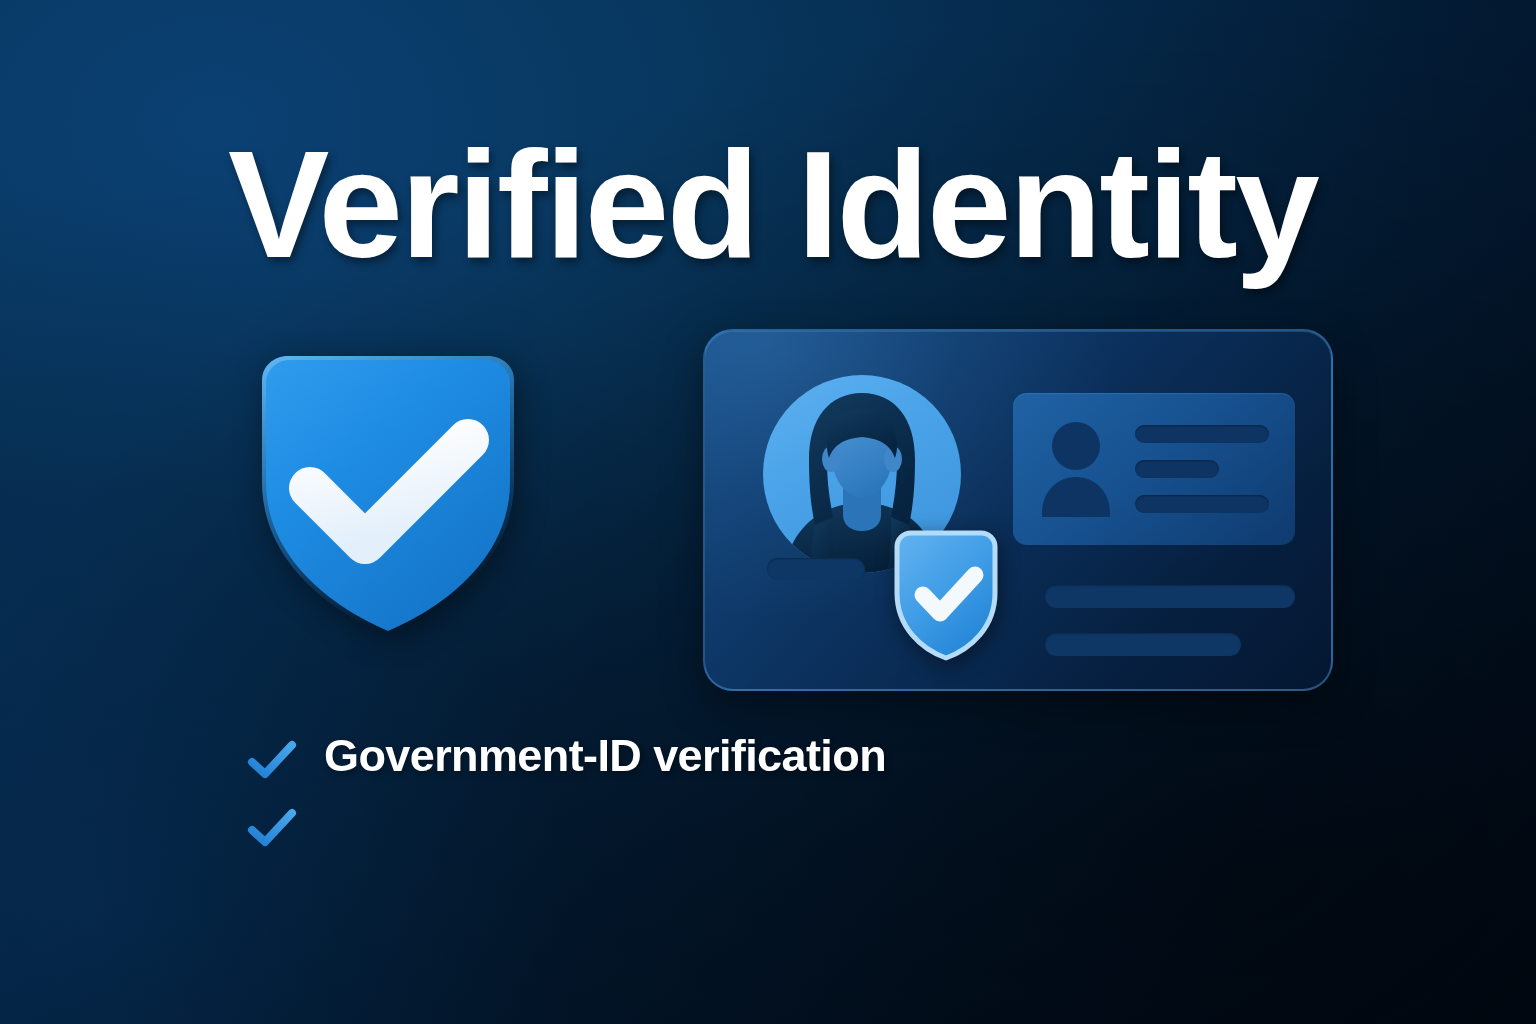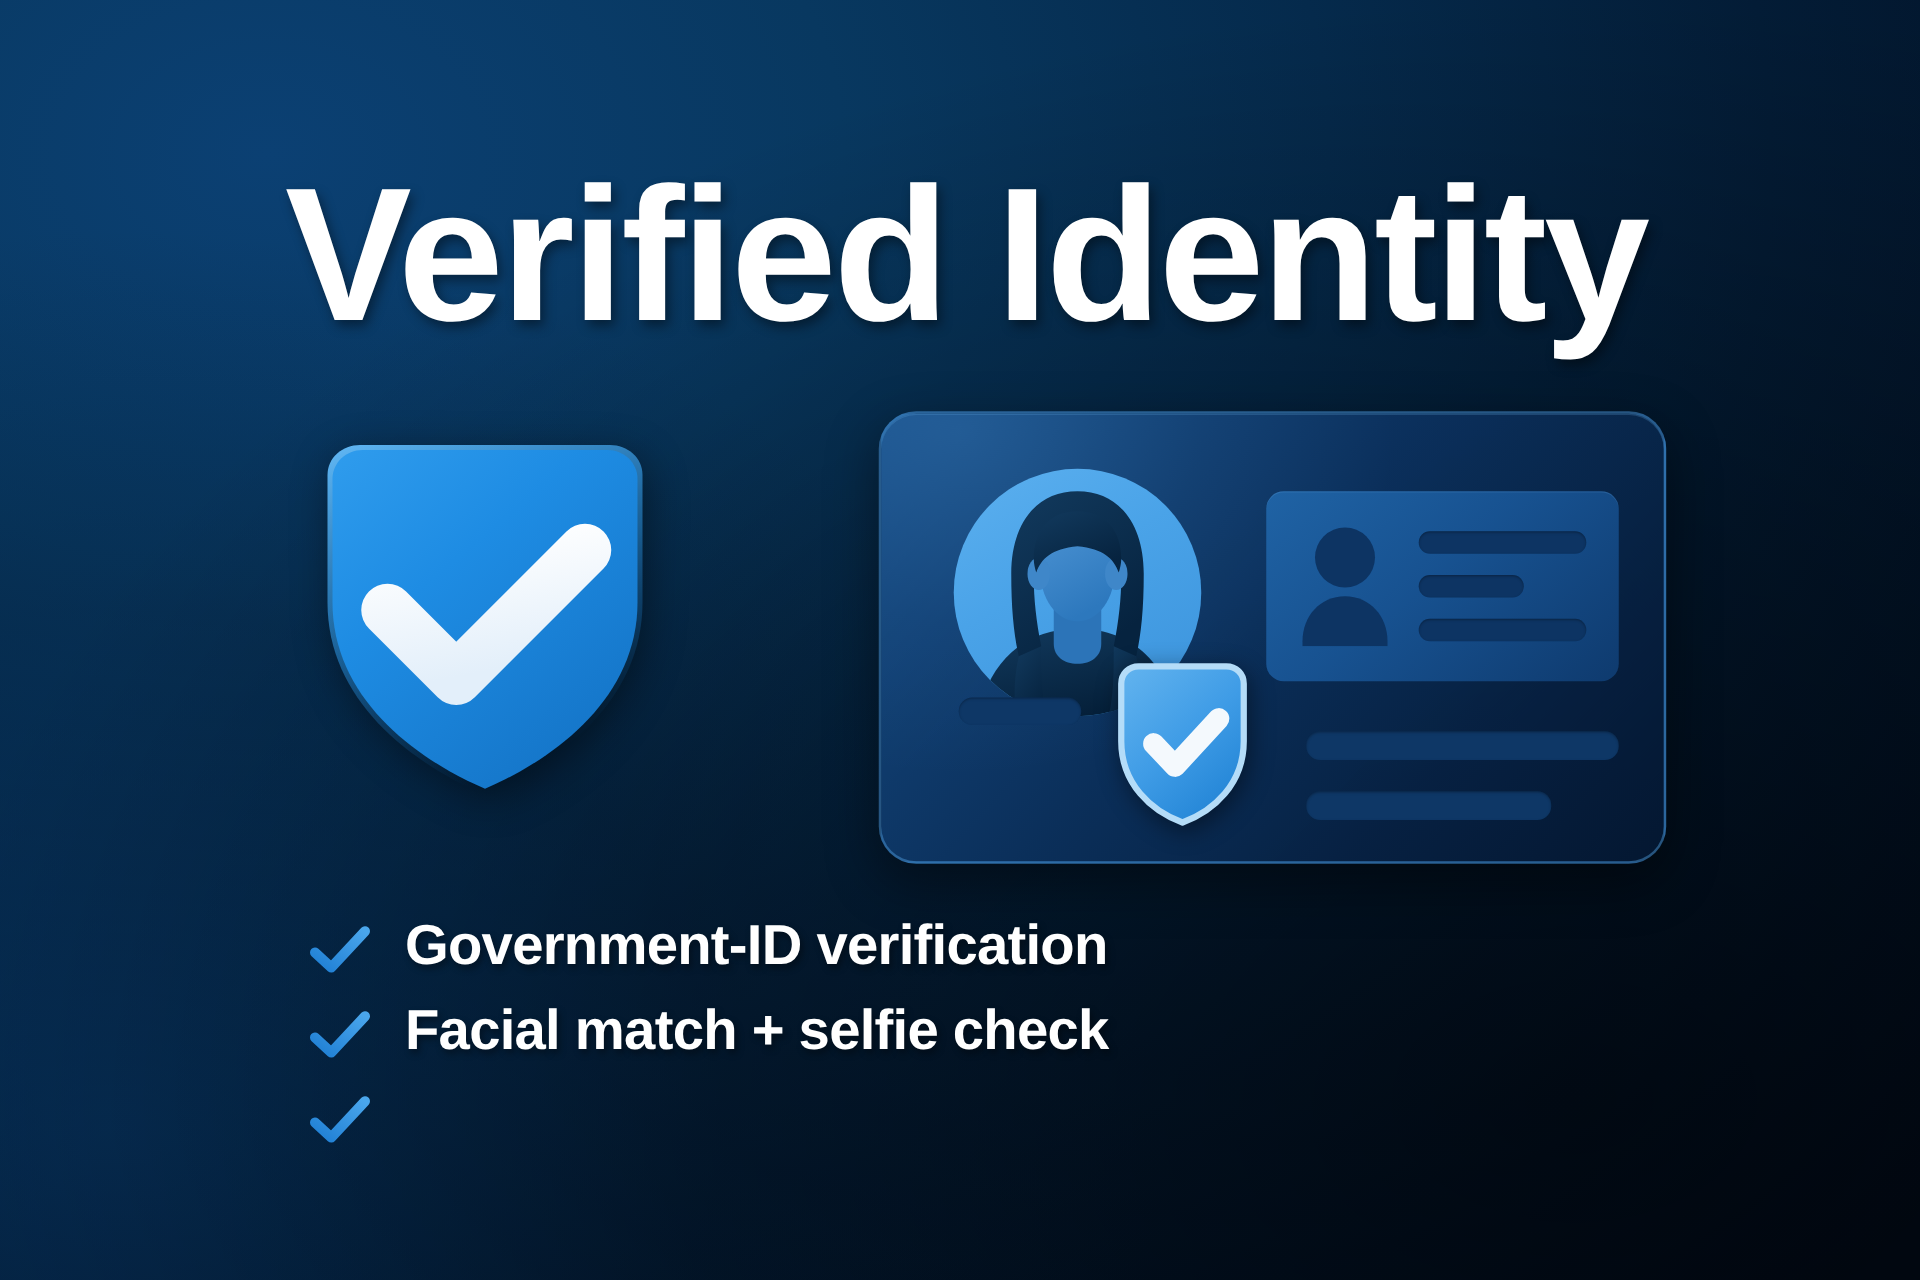--- a/index.html
+++ b/index.html
@@ -306,34 +306,20 @@
               <stop offset="0%" stop-color="#1f7fd4"></stop>
               <stop offset="100%" stop-color="#4aa6ec"></stop>
             </linearGradient>
           </defs>
           <path d="M6 24 L19 36 L46 7" fill="none" stroke="url(#gChk1)" stroke-width="8" stroke-linecap="round" stroke-linejoin="round"></path>
         </svg>
       </span>
       <span class="feature-label">Government-ID verification</span>
     </div>
 
-    <div class="feature-row">
-      <span class="feature-check">
-        <svg viewBox="0 0 52 44" xmlns="http://www.w3.org/2000/svg">
-          <defs>
-            <linearGradient id="gChk2" x1="0" y1="1" x2="1" y2="0">
-              <stop offset="0%" stop-color="#1f7fd4"></stop>
-              <stop offset="100%" stop-color="#4aa6ec"></stop>
-            </linearGradient>
-          </defs>
-          <path d="M6 24 L19 36 L46 7" fill="none" stroke="url(#gChk2)" stroke-width="8" stroke-linecap="round" stroke-linejoin="round"></path>
-        </svg>
-      </span>
-      <span class="feature-label">Facial match + selfie check</span>
-    </div>
 
     <div class="feature-row">
       <span class="feature-check">
         <svg viewBox="0 0 52 44" xmlns="http://www.w3.org/2000/svg">
           <defs>
             <linearGradient id="gChk3" x1="0" y1="1" x2="1" y2="0">
               <stop offset="0%" stop-color="#1f7fd4"></stop>
               <stop offset="100%" stop-color="#4aa6ec"></stop>
             </linearGradient>
           </defs>

